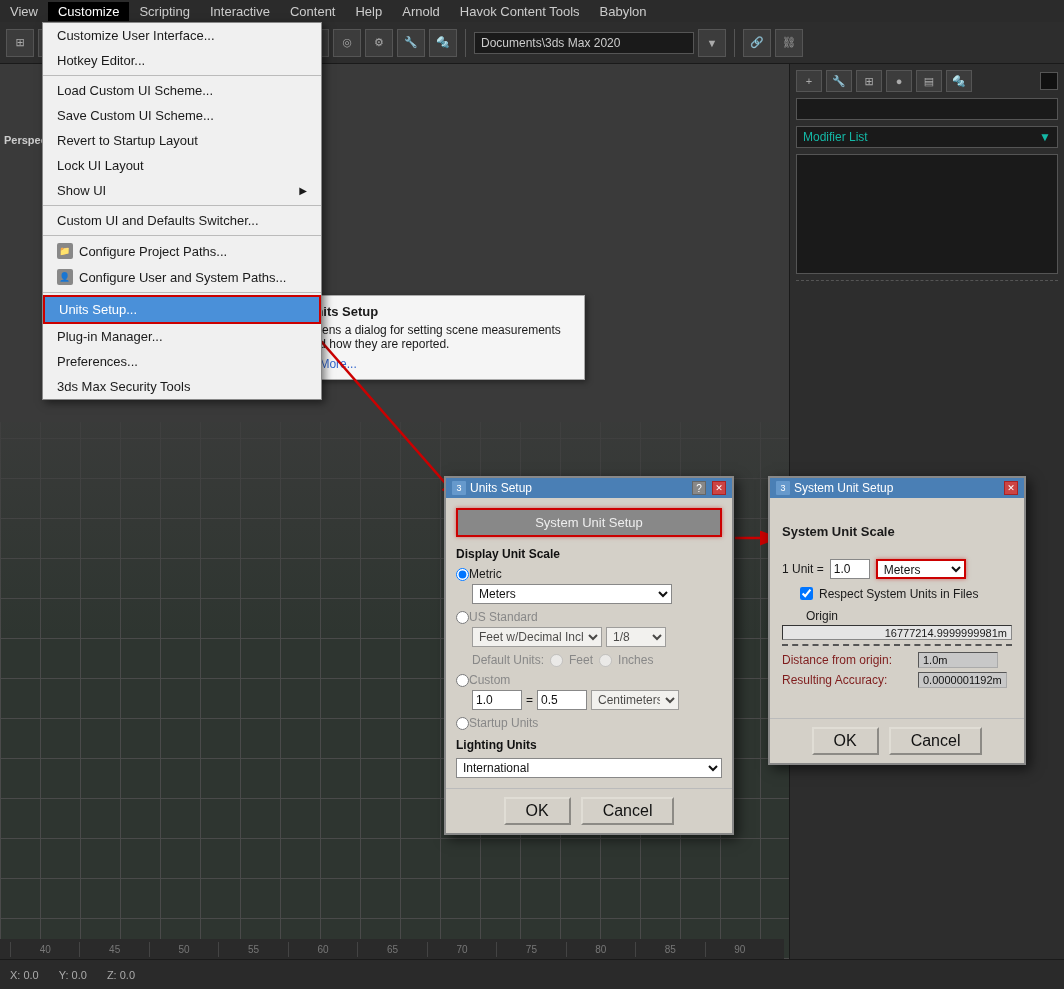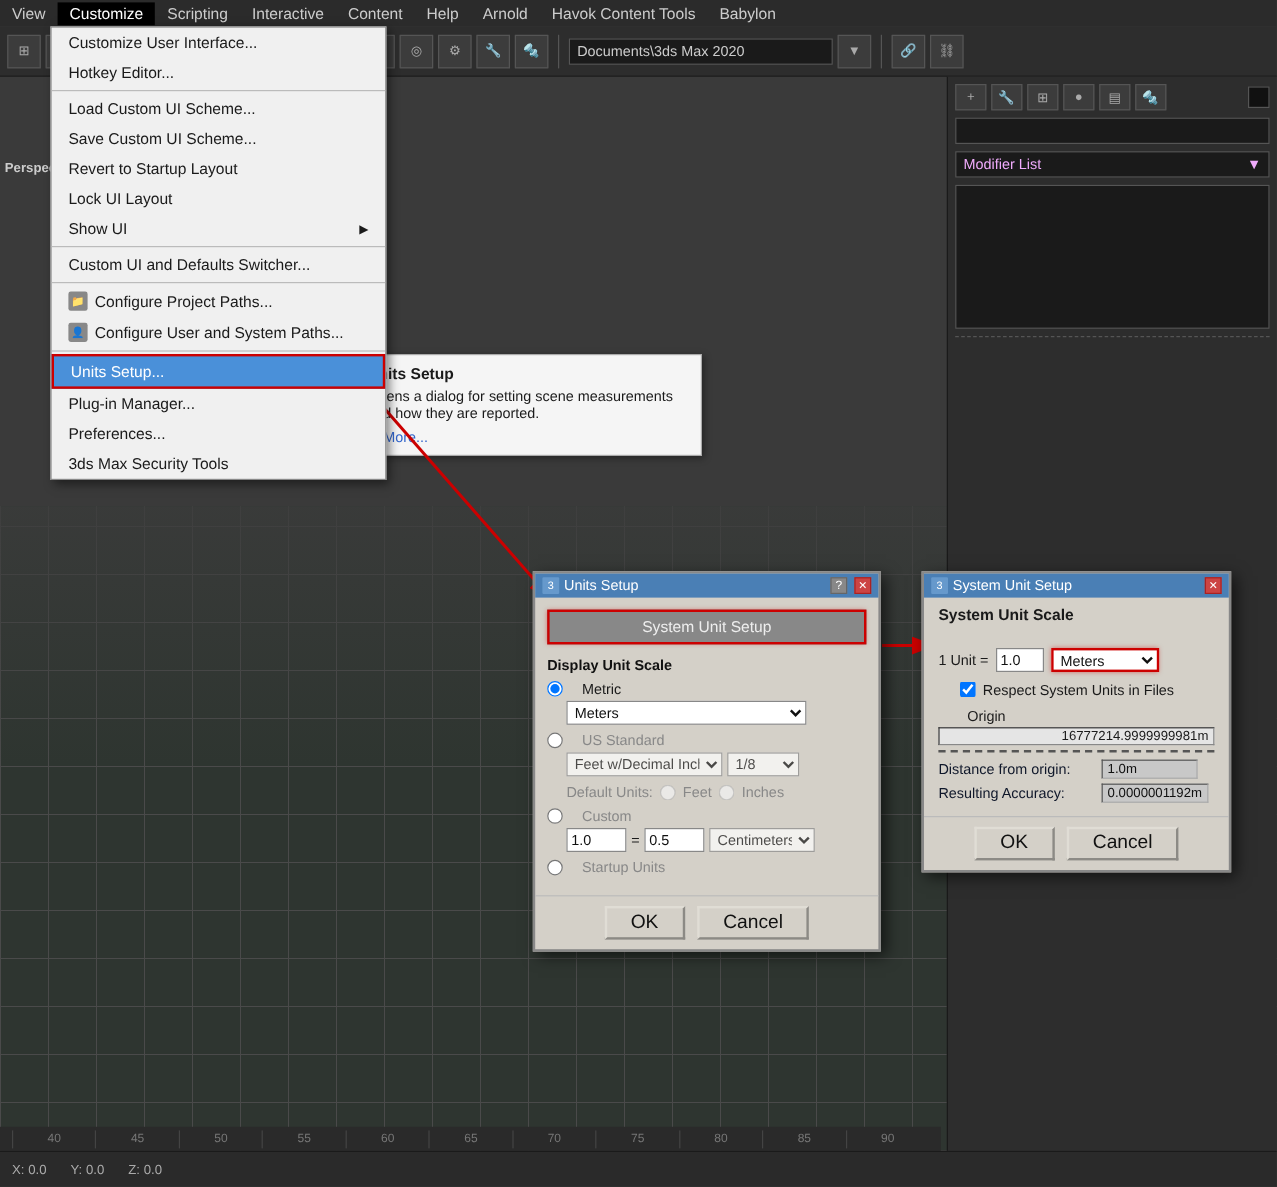--- a/index.html
+++ b/index.html
@@ -130,21 +130,21 @@
       width: 100%;
       background: #1a1a1a;
       border: 1px solid #555;
       color: #ccc;
       padding: 2px 6px;
       font-size: 12px;
       height: 22px;
       margin-bottom: 6px;
       display: flex; align-items: center; justify-content: space-between;
     }
-    .rp-modifier-list span { color: #f0abfc; }
+    .rp-modifier-list span { color: #14b8a6; }
     .rp-modifier-area {
       width: 100%;
       height: 120px;
       background: #1a1a1a;
       border: 1px solid #555;
     }
     
     .rp-divider {
       border: none;
       border-top: 1px dashed #555;
@@ -267,21 +267,21 @@
       padding: 5px;
       font-size: 13px;
       cursor: pointer;
       margin-bottom: 10px;
       text-align: center;
       border: 2px solid #cc0000;
       box-shadow: 0 0 4px rgba(204,0,0,0.5);
     }
     .section-label { font-weight: bold; font-size: 12px; margin-bottom: 6px; color: #111; }
     .radio-group { margin-bottom: 6px; }
-    .radio-row { display: flex; gap: 16px; margin-bottom: 3px; }
+    .radio-row { display: flex; align-items: center; gap: 0; margin-bottom: 3px; }
     .radio-row input[type=radio] { margin: 0; }
     .select-row { margin: 3px 0 6px 16px; display: flex; align-items: center; gap: 4px; }
     .d-select {
       background: #fff;
       border: 1px solid #888;
       color: #111;
       font-size: 12px;
       padding: 1px 2px;
       height: 20px;
     }
@@ -309,21 +309,21 @@
       top: 476px;
       left: 768px;
       width: 258px;
       background: #d4d0c8;
       border: 2px solid #888;
       z-index: 310;
       color: #1a1a1a;
       font-size: 12px;
       box-shadow: 4px 4px 12px rgba(0,0,0,0.6);
     }
-    .sud-body { padding: 7px 12px; }
+    .sud-body { padding: 26px 12px; }
     .sud-section-label { font-weight: bold; margin-bottom: 8px; font-size: 13px; }
     .sud-unit-row {
       display: flex; align-items: center; gap: 6px; margin-bottom: 8px; margin-top: 20px;
     }
     .sud-input {
       width: 40px;
       background: #fff; border: 1px solid #888; color: #111;
       font-size: 12px; padding: 1px 3px; height: 20px;
     }
     .sud-select {
@@ -348,21 +348,21 @@
     .sud-origin-value {
       position: absolute; right: 4px; top: 0; bottom: 0;
       display: flex; align-items: center;
       font-size: 11px;
     }
     .sud-origin-dotted {
       border-top: 2px dashed #555;
       margin: 3px 0;
     }
     .sud-info-row { margin-bottom: 4px; display: flex; gap: 6px; align-items: center; }
-    .sud-info-label { min-width: 130px; color: #0f172a; }
+    .sud-info-label { min-width: 130px; color: #7f1d1d; }
     .sud-info-value {
       background: #c8c8c8; border: 1px inset #aaa;
       padding: 1px 4px; font-size: 11px; color: #111;
       min-width: 80px;
     }
     .sud-footer { display: flex; justify-content: center; gap: 10px; padding: 8px; border-top: 1px solid #bbb; }
 
     
     #statusbar {
       position: absolute;
@@ -605,20 +605,27 @@
       </div>
     </div>
 
     <div class="radio-group">
       <div class="radio-row">
         <input type="radio" name="unit-scale" style="">
         <label class="inactive-radio">Startup Units</label>
       </div>
     </div>
 
+    <div class="lighting-row">
+      <div class="section-label">Lighting Units</div>
+      <select class="d-select" style="width:100%">
+        <option selected="">International</option>
+        <option>American</option>
+      </select>
+    </div>
   </div>
   <div class="dialog-footer">
     <button class="dialog-btn">OK</button>
     <button class="dialog-btn">Cancel</button>
   </div>
 </div>
 
 <div id="system-unit-dialog">
   <div class="dialog-titlebar">
     <div class="title-icon">3</div>

